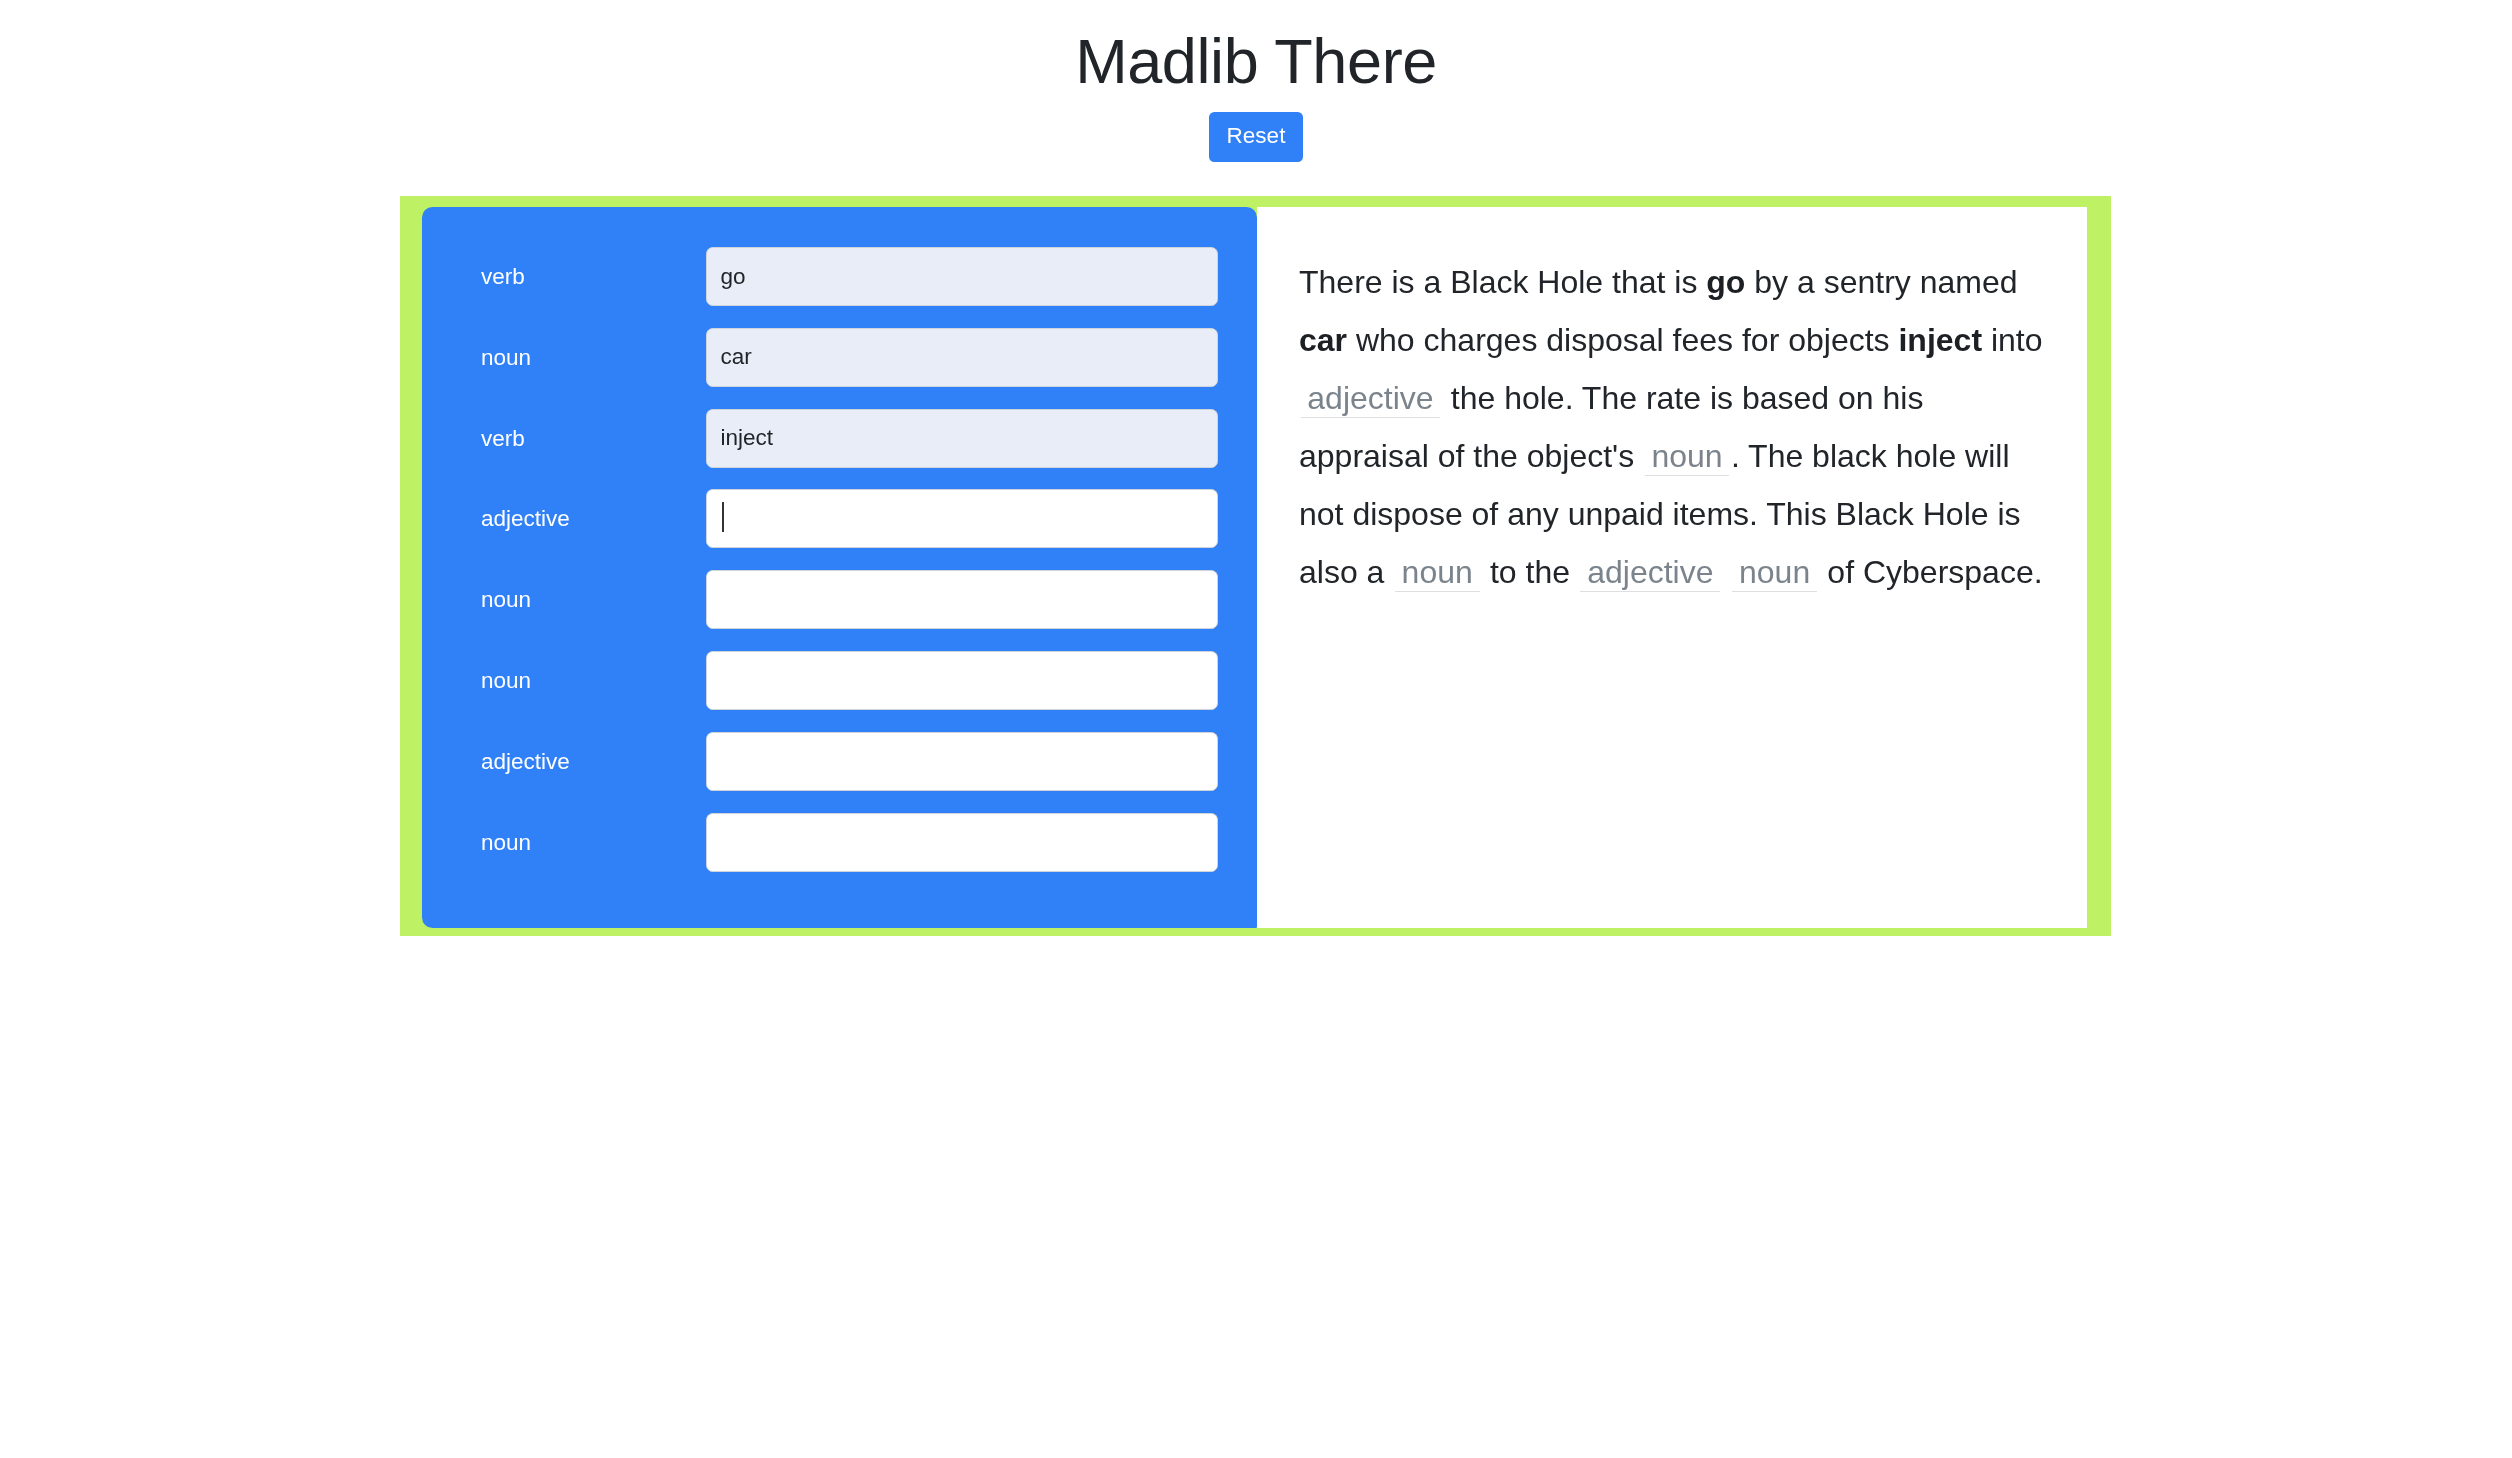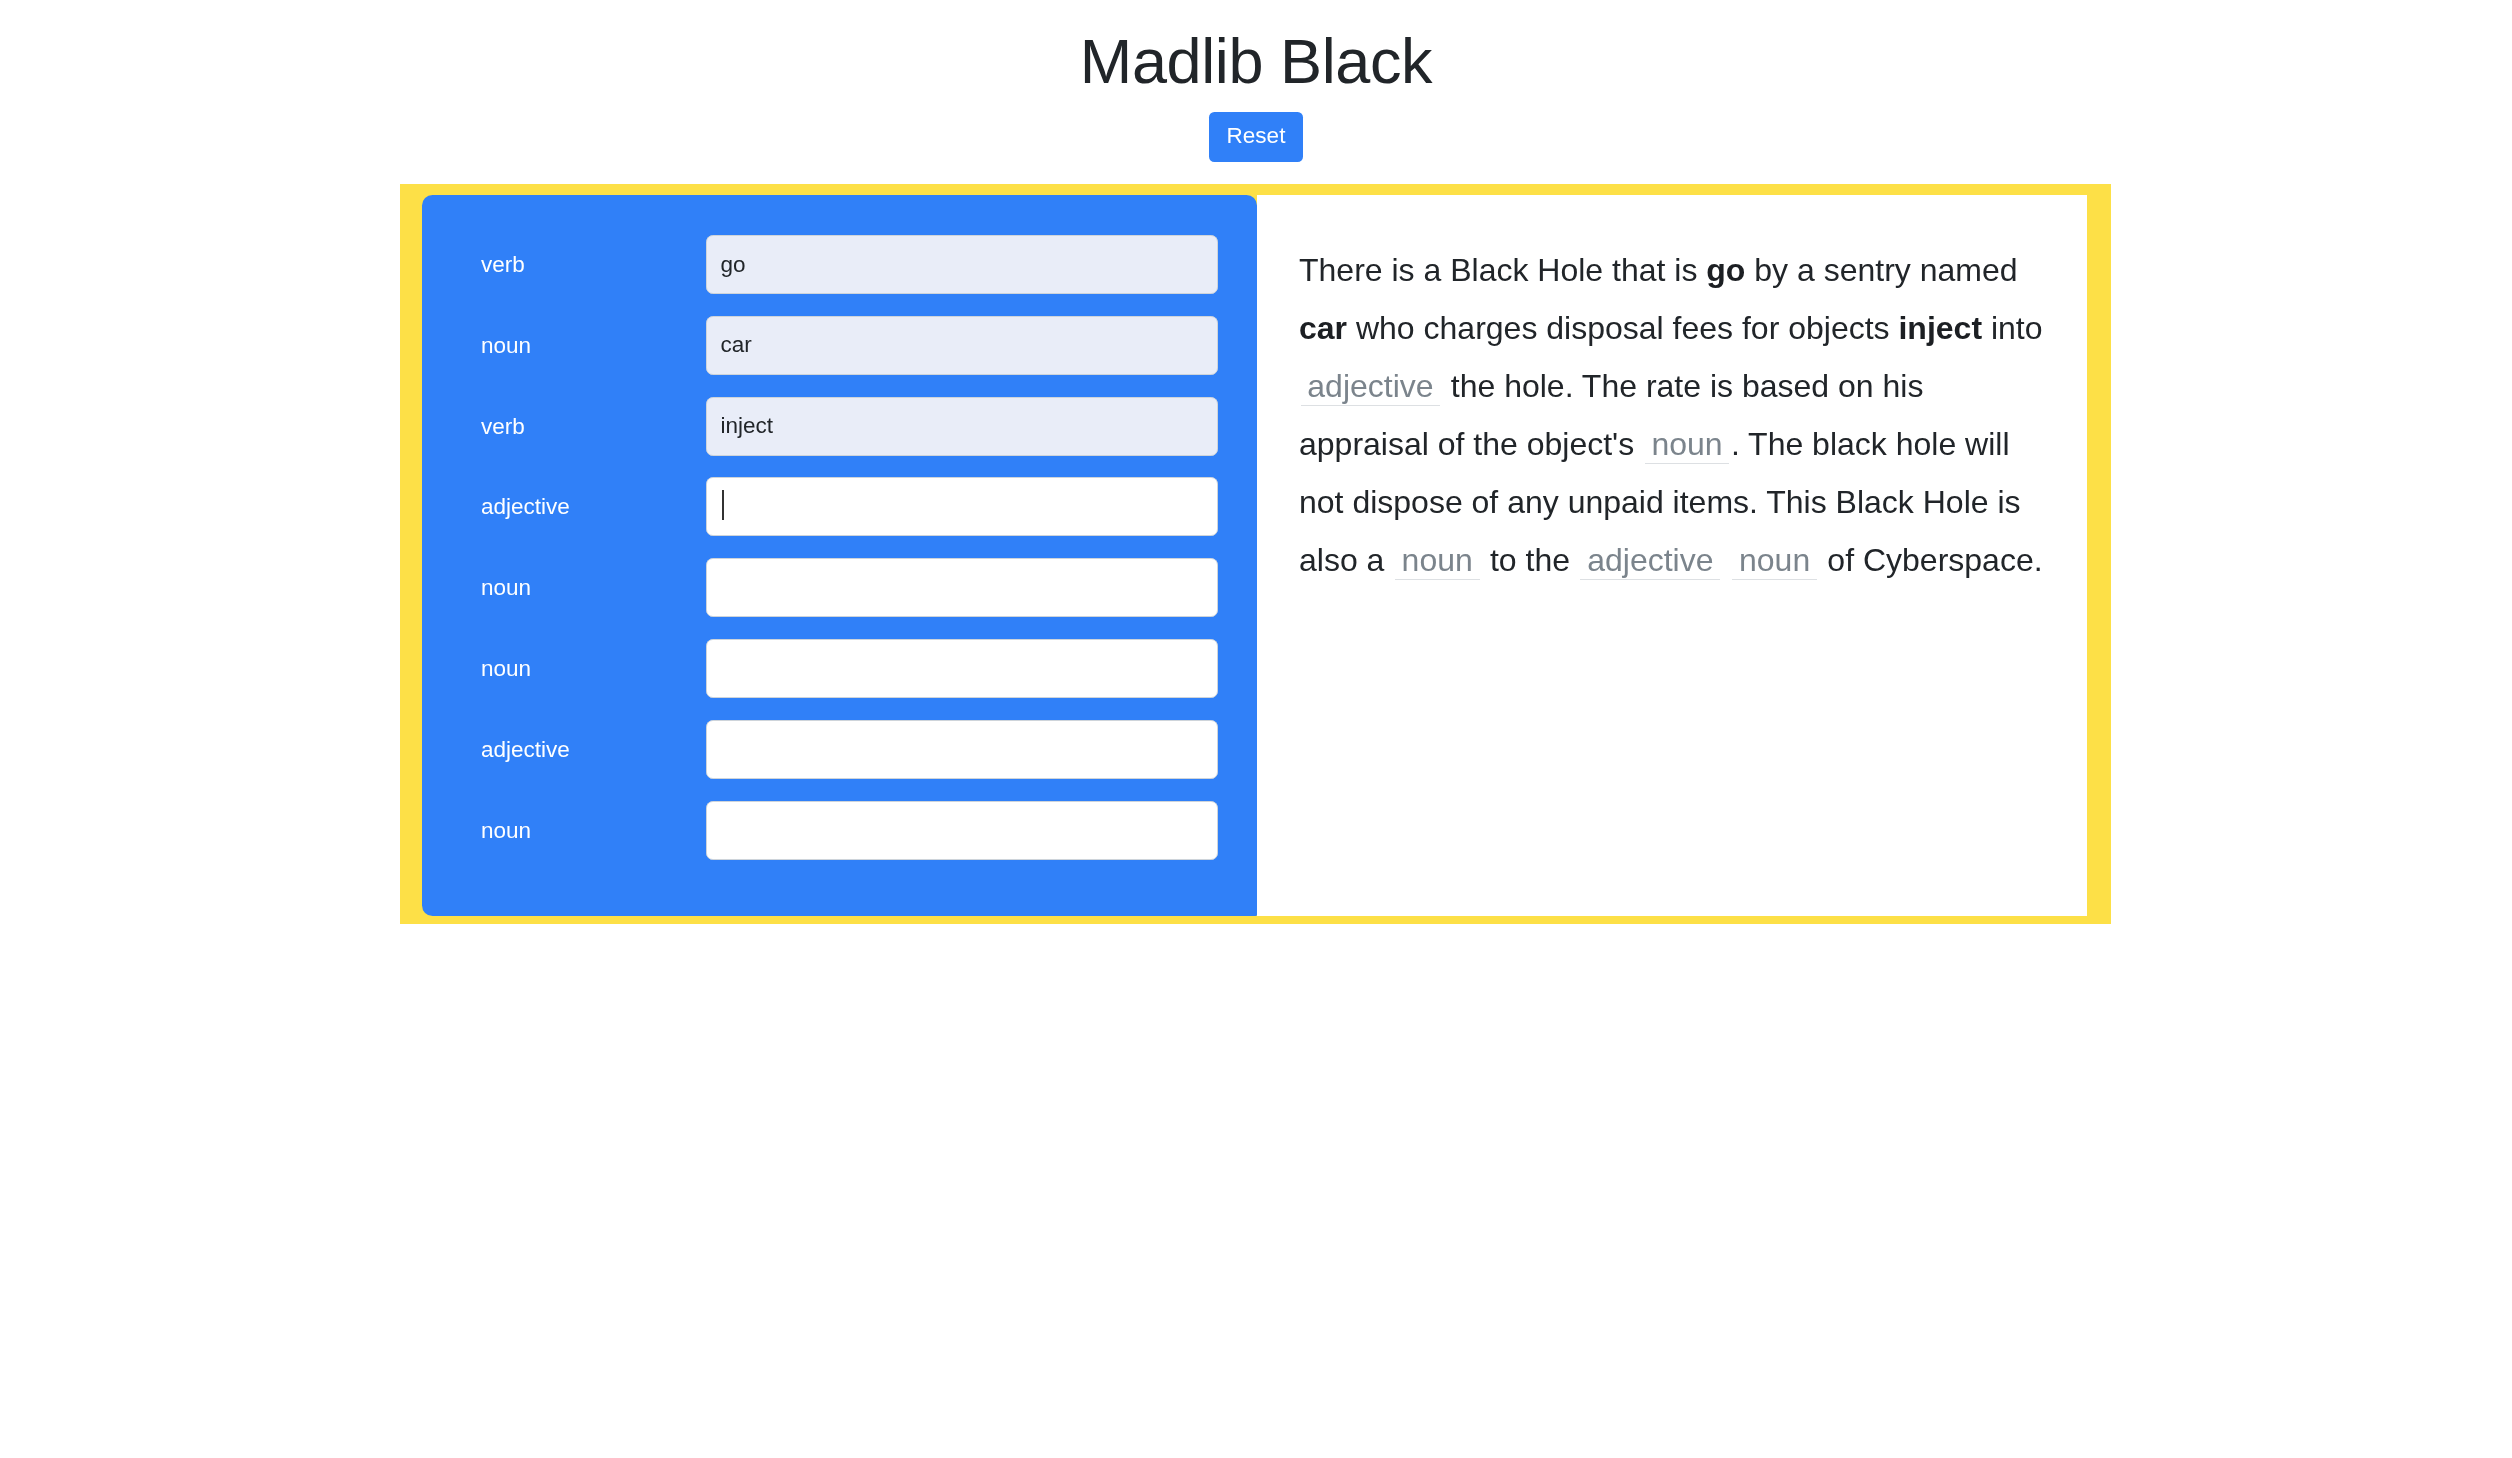--- a/index.html
+++ b/index.html
@@ -41,24 +41,24 @@
     font-size: 22.5px;
     line-height: 1;
     padding: 13.5px 17.3px 14.3px 17.3px;
     cursor: pointer;
   }
 
   
   .game-card {
     position: absolute;
     left: 400px;
-    top: 184px;
+    top: 196px;
     width: 1711px;
     height: 740px;
-    background: #fde047;
+    background: #bef264;
     box-sizing: border-box;
   }
   .game-card-inner {
     position: absolute;
     left: 22px;
     top: 10.5px;
     right: 24px;
     bottom: 8.3px;
     display: flex;
     align-items: stretch;
@@ -145,21 +145,21 @@
     border-bottom: 1.5px solid #dde0e3;
     padding: 0 6.8px 1.5px 6.8px;
     margin: 0 1.5px;
     display: inline-block;
     line-height: 35px;
   }
 </style>
 </head>
 <body>
 
-<h1 class="page-title">Madlib Black</h1>
+<h1 class="page-title">Madlib There</h1>
 
 <div class="reset-row">
   <button class="reset-button">Reset</button>
 </div>
 
 <div class="game-card">
   <div class="game-card-inner">
 
     <div class="form-panel" id="form-panel">
 

